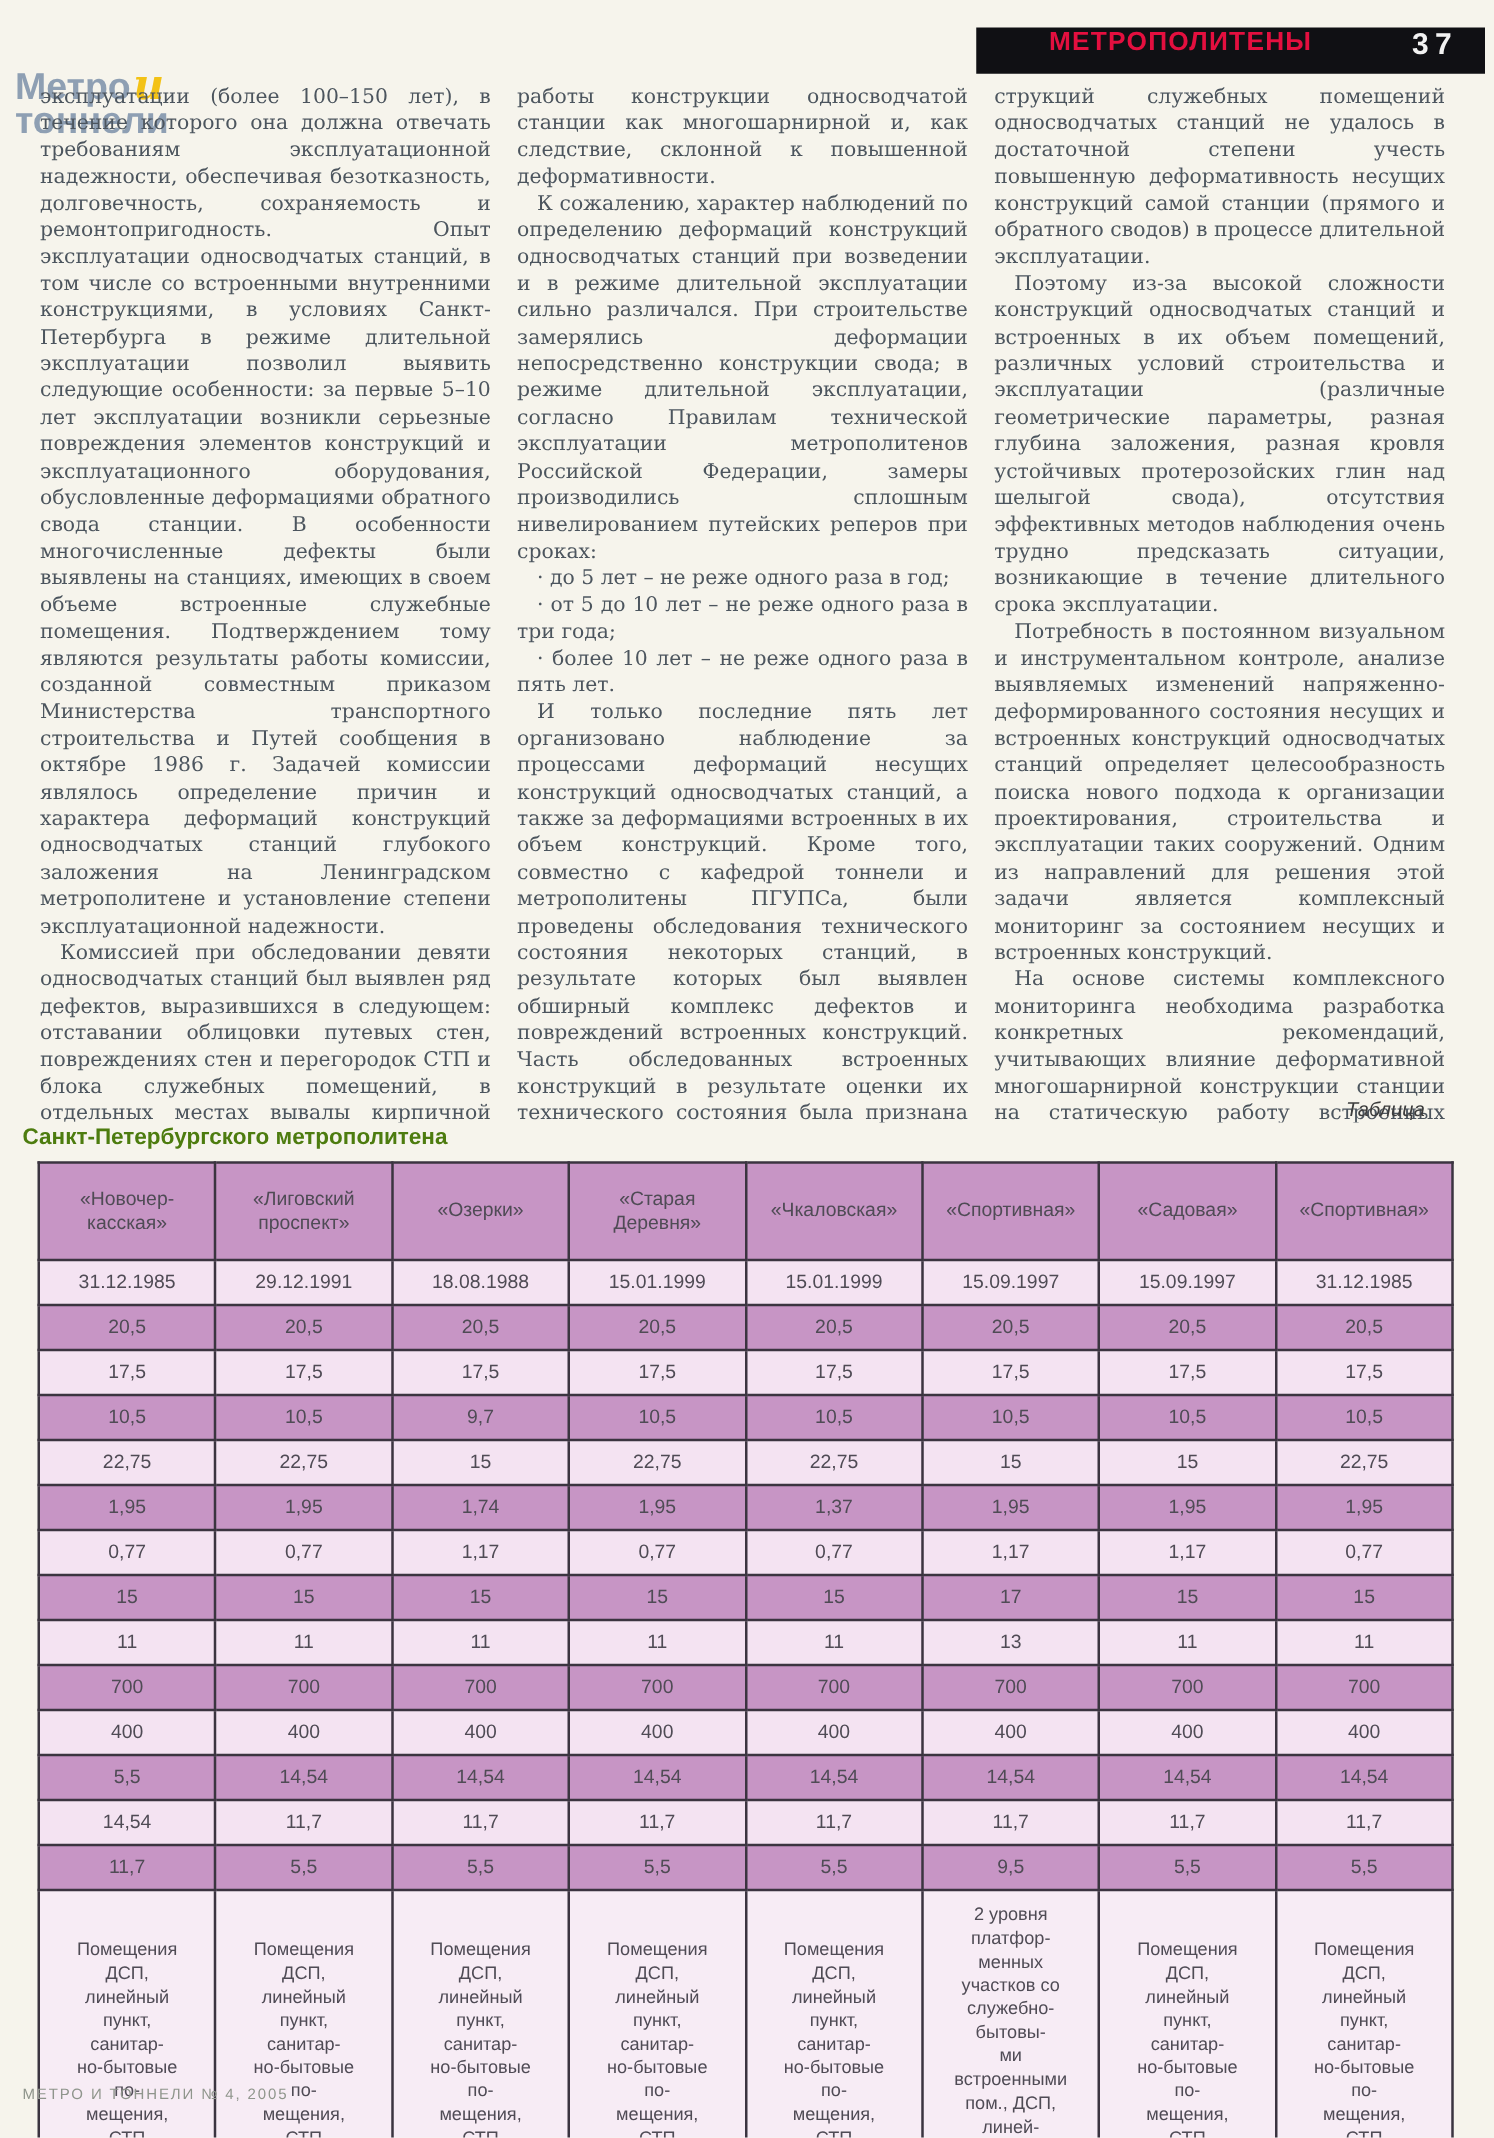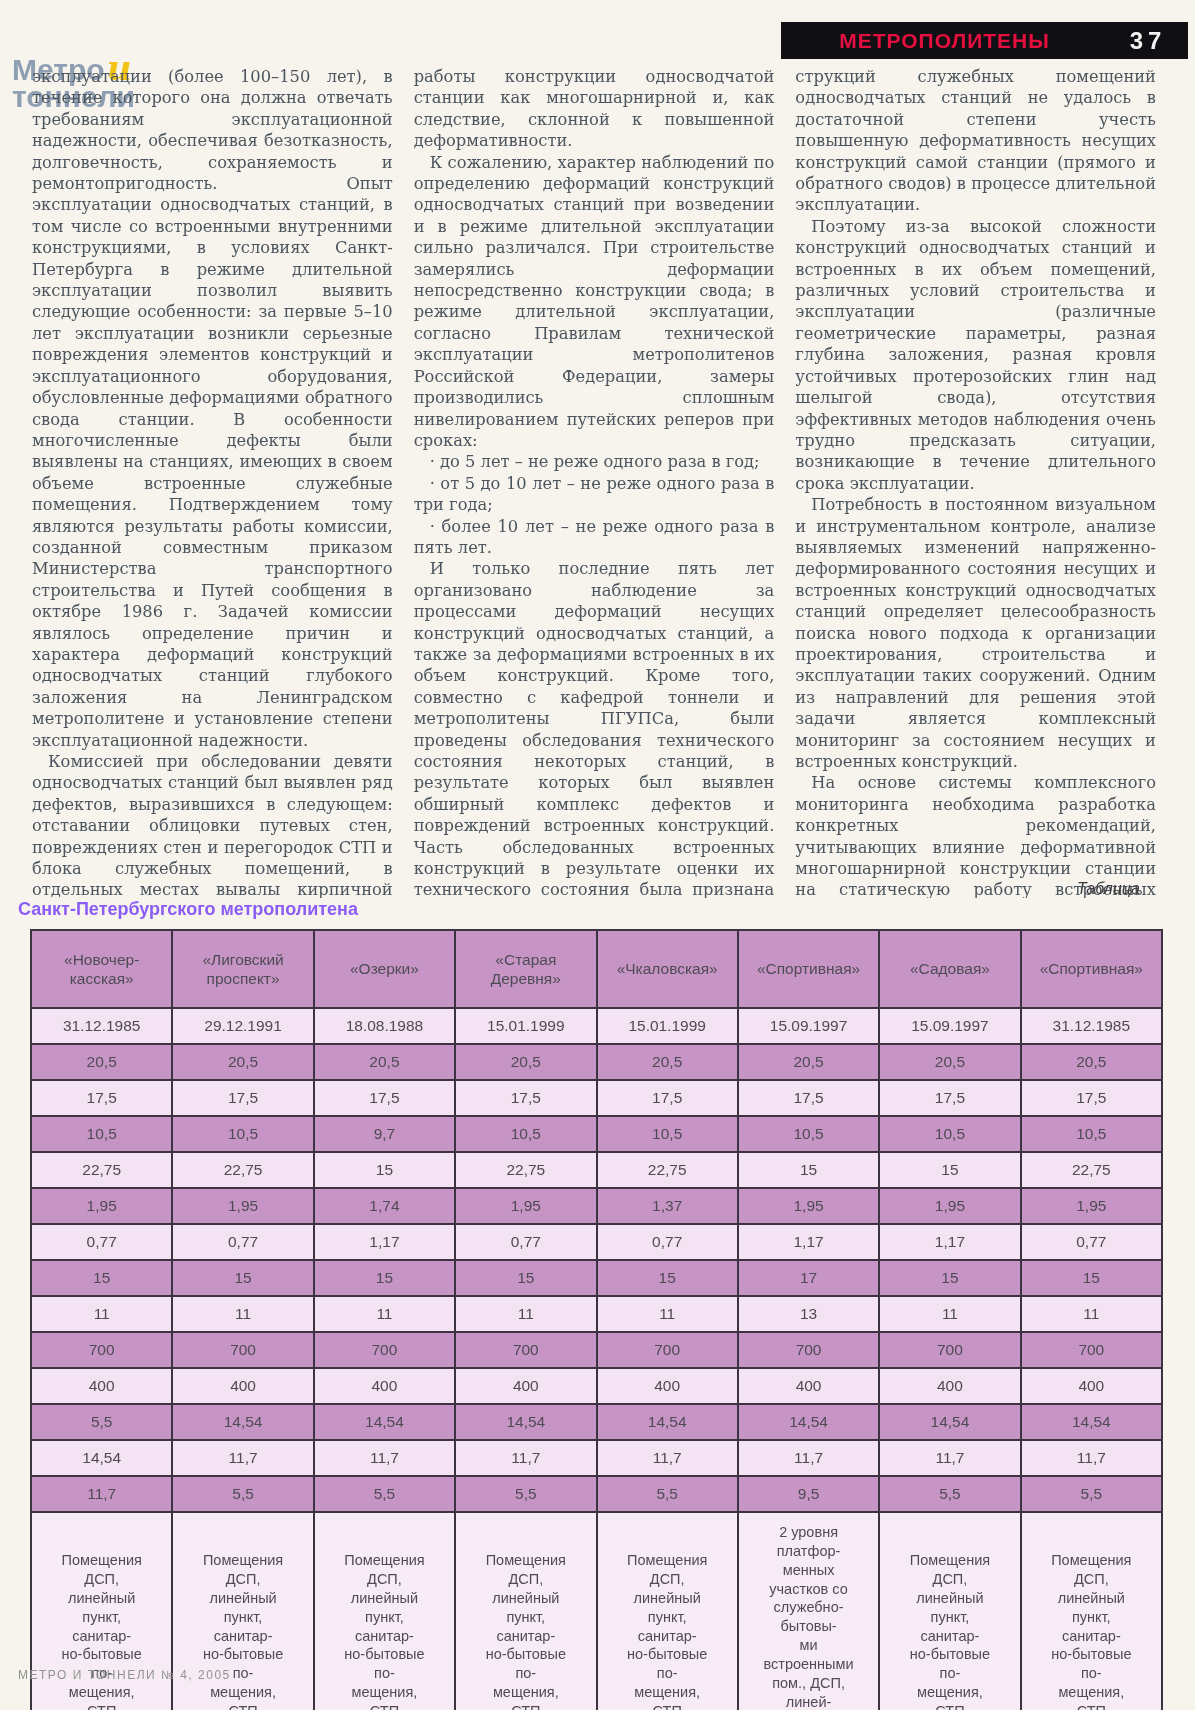--- a/index.html
+++ b/index.html
@@ -20,21 +20,21 @@
   .logo .l1{display:block;margin-top:44px;}
   .logo .l2{display:block;}
   .logo .and{
     font-family:"DejaVu Serif", serif;
     font-style:italic;color:#f3c216;font-size:34px;
     margin-left:2px;
   }
   .black-bar{
     position:absolute;left:781px;top:22px;width:407px;height:37px;
     background:#101014;
-    display:flex;align-items:center;
+    display:flex;align-items:flex-start;
   }
   .black-bar .sec{
     flex:1;text-align:center;
     font-family:"Liberation Sans", sans-serif;
     font-weight:bold;font-size:21px;color:#e40f3f;letter-spacing:1px;
   }
   .black-bar .pn{
     width:80px;text-align:center;
     font-family:"Liberation Sans", sans-serif;
     font-weight:bold;font-size:24px;color:#f2f2f2;letter-spacing:5px;
@@ -53,21 +53,21 @@
   .col p.ind{text-indent:16px;}
   
   .table-label{
     position:absolute;right:55px;top:880px;
     font-family:"Liberation Sans", sans-serif;
     font-style:italic;font-size:16px;color:#3d3d3d;
   }
   .tbl-caption{
     position:absolute;left:18px;top:899px;
     font-family:"Liberation Sans", sans-serif;
-    font-weight:bold;font-size:18px;color:#8b5cf6;
+    font-weight:bold;font-size:18px;color:#4d7c0f;
   }
   table.data{
     position:absolute;left:30px;top:929px;width:1133px;
     border-collapse:collapse;
     font-family:"Liberation Sans", sans-serif;
     table-layout:fixed;
   }
   table.data th, table.data td{
     border:2px solid #3b3440;
     text-align:center;vertical-align:middle;

